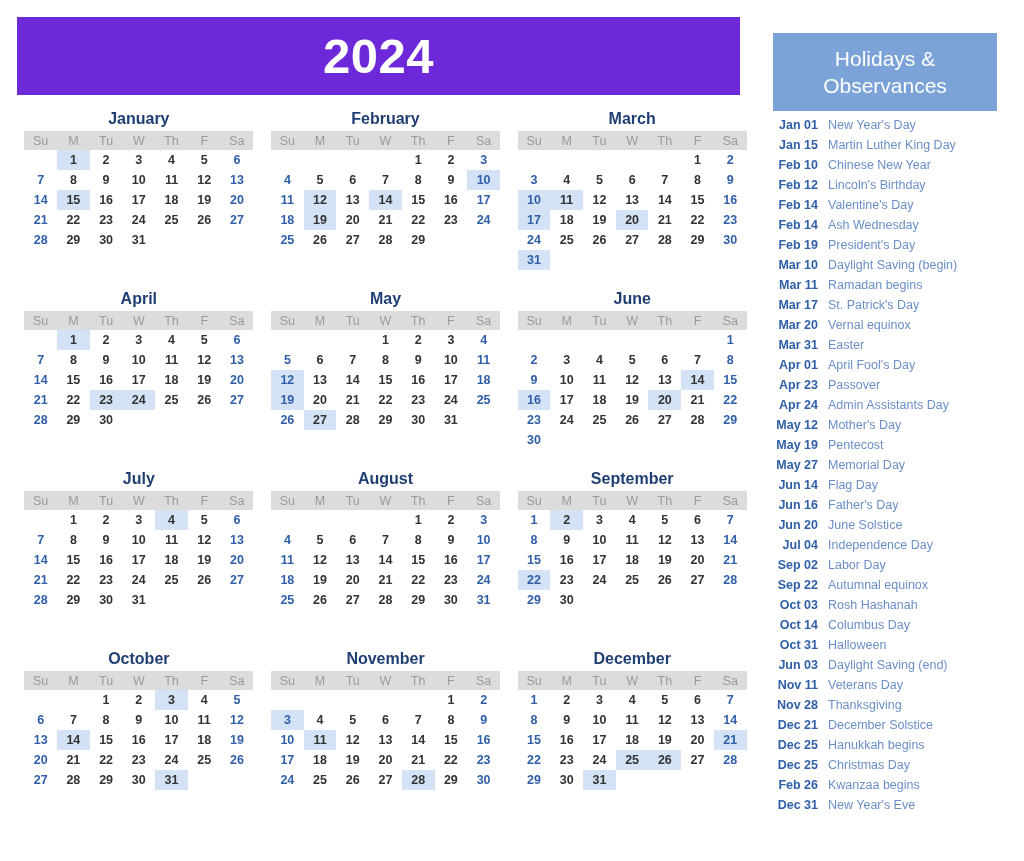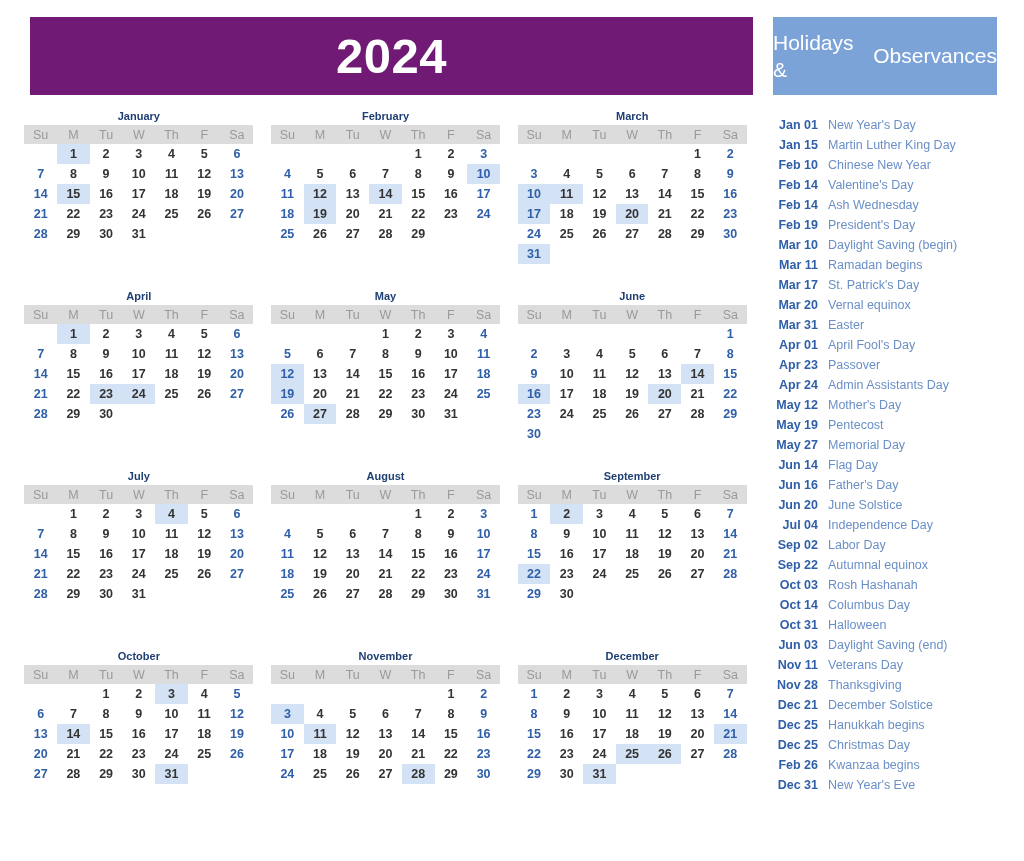--- a/index.html
+++ b/index.html
@@ -13,43 +13,43 @@
   #page {
     position: relative;
     width: 1024px;
     height: 861px;
     background: #ffffff;
   }
 
   
   .year-banner {
     position: absolute;
-    left: 30px; top: 17px;
+    left: 17px; top: 17px;
     width: 723px; height: 78px;
-    background: #701a75;
+    background: #6d28d9;
     display: flex;
     align-items: center;
     justify-content: center;
   }
   .year-banner .year-text {
     color: #ffffff;
     font-size: 49px;
     font-weight: bold;
     letter-spacing: 0.5px;
     line-height: 1;
   }
 
   
   .holidays-banner {
     position: absolute;
-    left: 773px; top: 17px;
+    left: 773px; top: 33px;
     width: 224px; height: 78px;
     background: #7ba3d8;
     display: flex;
-    flex-direction: row;
+    flex-direction: column;
     align-items: center;
     justify-content: center;
     color: #ffffff;
     font-size: 21px;
     line-height: 1.3;
   }
 
   
   .months-area {
     position: absolute;
@@ -61,21 +61,21 @@
     display: flex;
     height: 180px;
   }
   .month {
     width: 245px;
     margin-right: 3px;
   }
   .month-title {
     text-align: center;
     color: #1f3f73;
-    font-size: 11px;
+    font-size: 16px;
     font-weight: bold;
     padding-bottom: 3px;
   }
   table.month-table {
     border-collapse: collapse;
     width: 229px;
     margin: 0 auto;
     table-layout: fixed;
   }
   table.month-table th {
@@ -943,20 +943,24 @@
       </div>
       <div class="holiday-row">
         <span class="holiday-date">Jan 15</span>
         <span class="holiday-name">Martin Luther King Day</span>
       </div>
       <div class="holiday-row">
         <span class="holiday-date">Feb 10</span>
         <span class="holiday-name">Chinese New Year</span>
       </div>
       <div class="holiday-row">
+        <span class="holiday-date">Feb 12</span>
+        <span class="holiday-name">Lincoln's Birthday</span>
+      </div>
+      <div class="holiday-row">
         <span class="holiday-date">Feb 14</span>
         <span class="holiday-name">Valentine's Day</span>
       </div>
       <div class="holiday-row">
         <span class="holiday-date">Feb 14</span>
         <span class="holiday-name">Ash Wednesday</span>
       </div>
       <div class="holiday-row">
         <span class="holiday-date">Feb 19</span>
         <span class="holiday-name">President's Day</span>

